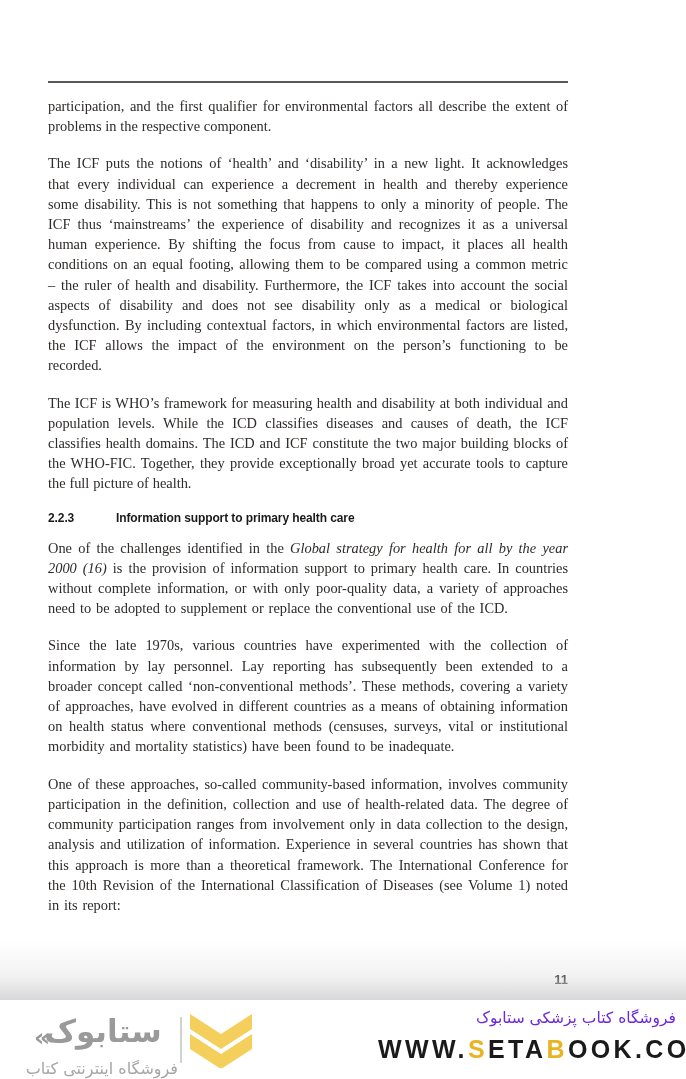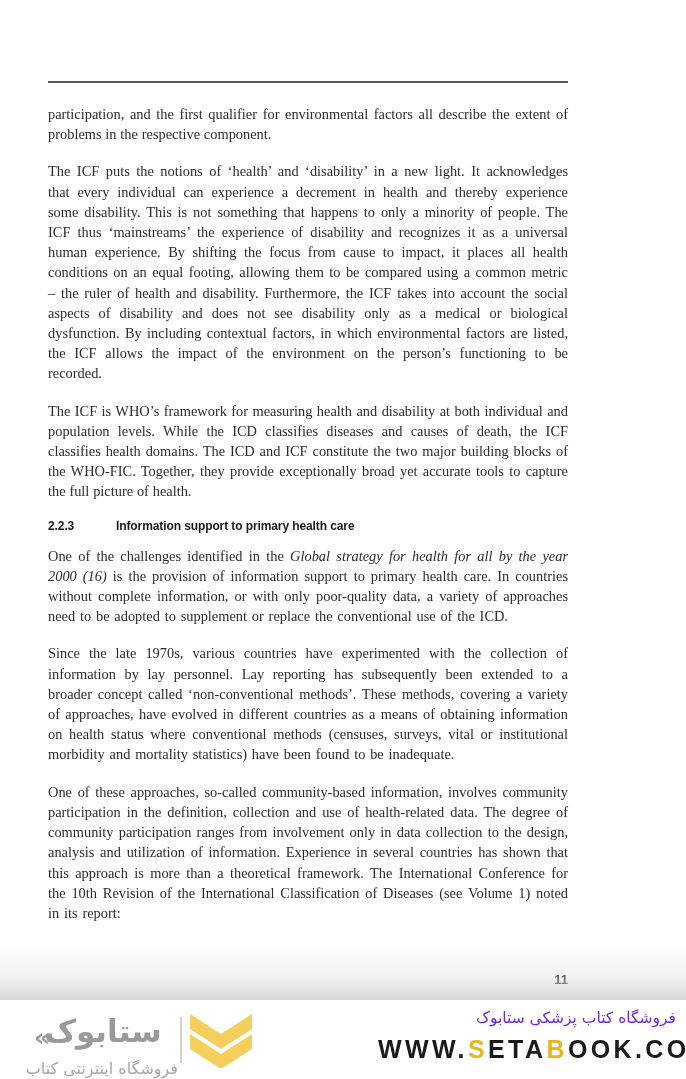--- a/index.html
+++ b/index.html
@@ -56,21 +56,21 @@
     margin-top: 3px;
     height: 2px;
     background: #58585b;
     width: 100%;
   }
 
   
   .content {
     position: absolute;
     left: 48px;
-    top: 104px;
+    top: 96px;
     width: 520px;
   }
 
   p.body-par {
     margin: 0 0 17px 0;
     font-family: "Liberation Serif", "DejaVu Serif", serif;
     font-size: 14.4px;
     line-height: 20.2px;
     color: #2e2b29;
     text-align: justify;

